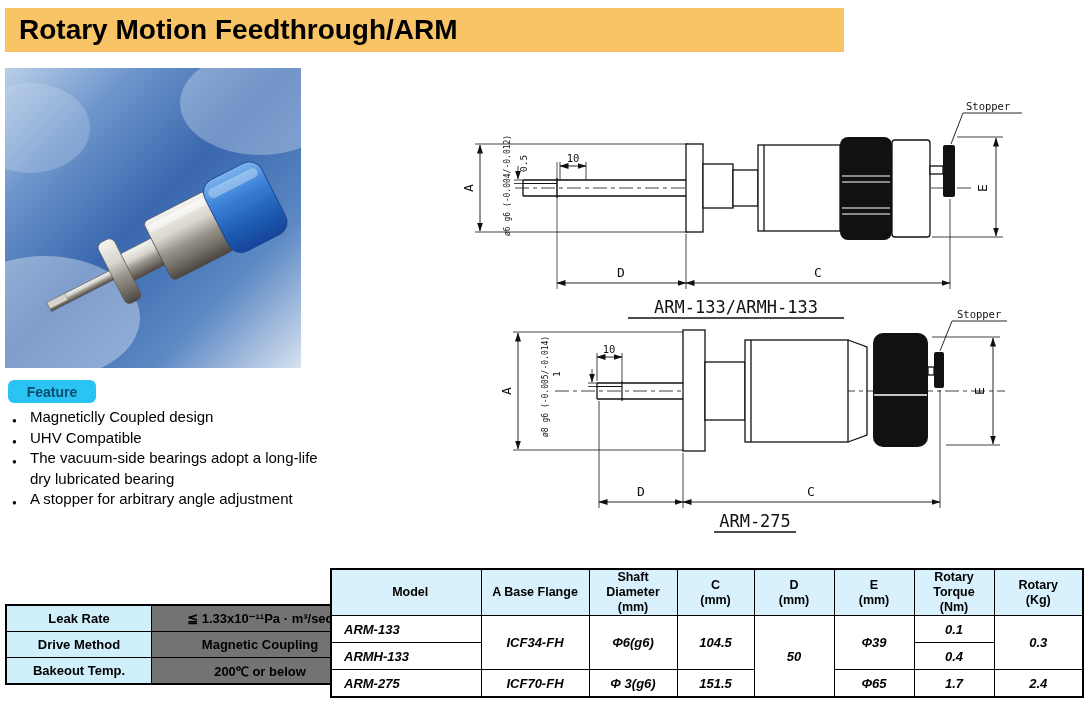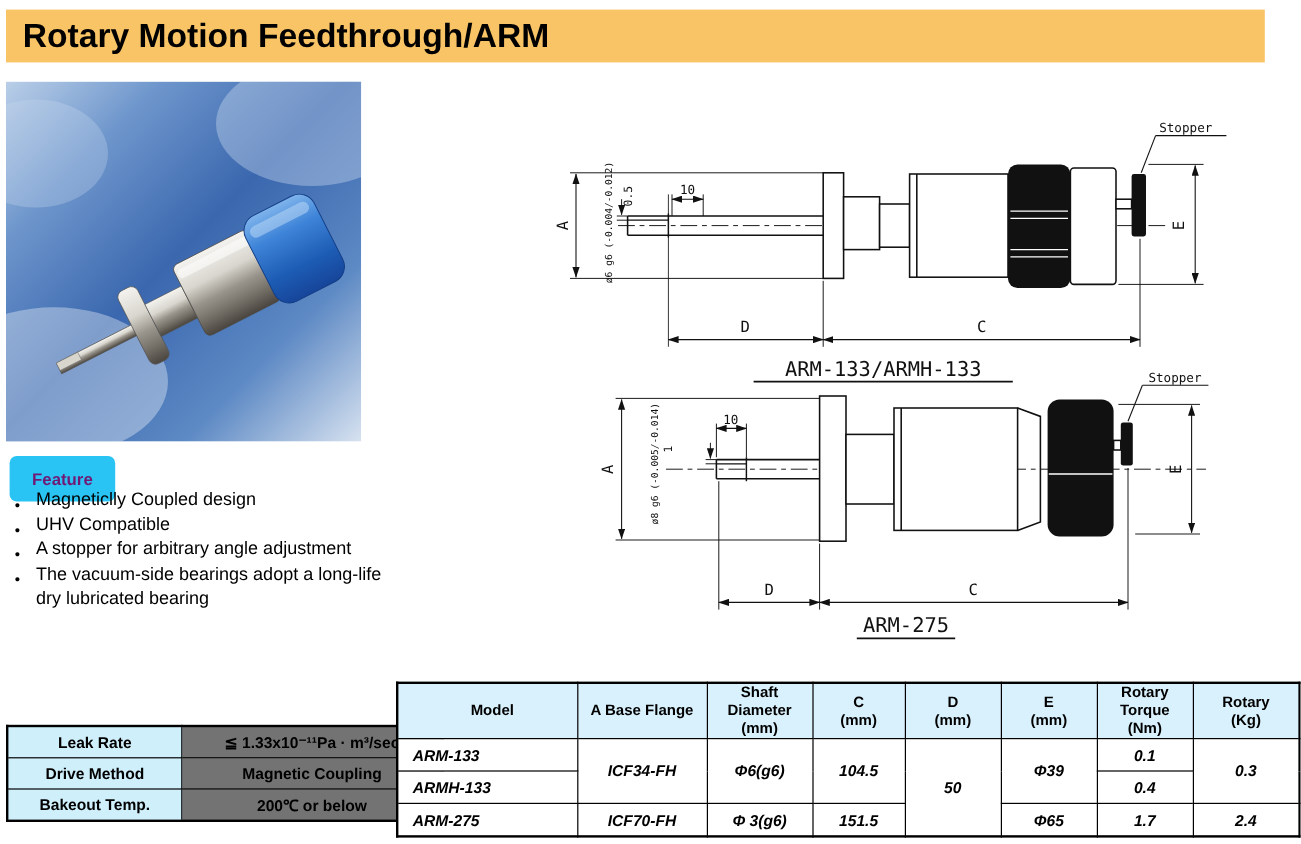--- a/index.html
+++ b/index.html
@@ -1,27 +1,27 @@
 <!DOCTYPE html>
 <html><head>
 <meta charset="utf-8">
 <style>
   html,body{margin:0;padding:0;background:#fff;}
   .page{position:relative;width:1084px;height:703px;background:#ffffff;
         font-family:"Liberation Sans",sans-serif;overflow:hidden;}
   .abs{position:absolute;}
 
-  .header{left:5px;top:8px;width:1049px;height:44px;background:#F9C466;
+  .header{left:5px;top:8px;width:839px;height:44px;background:#F9C466;
           display:flex;align-items:center;padding-left:14px;box-sizing:border-box;}
   .header .title{font-size:28px;font-weight:bold;color:#000;}
 
   .photo{left:5px;top:68px;width:296px;height:300px;}
 
-  .feature-badge{left:8px;top:380px;width:88px;height:38px;background:#29C3F4;
-        border-radius:6px;color:#701a75;font-weight:bold;font-size:14px;
+  .feature-badge{left:8px;top:380px;width:88px;height:23px;background:#29C3F4;
+        border-radius:6px;color:#0c4a6e;font-weight:bold;font-size:14px;
         display:flex;align-items:center;justify-content:center;}
 
   .features{left:8px;top:407px;width:326px;margin:0;padding:0;}
   .features li{list-style:none;position:relative;padding-left:22px;font-size:15px;
         line-height:20.5px;color:#000;}
   .features li::before{content:"●";position:absolute;left:4px;top:4px;font-size:8px;}
 
   table{border-collapse:collapse;}
   .ltable{left:5px;top:604px;border:2.2px solid #000;}
   .ltable td{border:1.7px solid #000;font-size:13px;font-weight:bold;
@@ -86,22 +86,22 @@
         <rect x="58" y="-40" width="64" height="80" rx="14" fill="url(#blu)" stroke="#143E86" stroke-width="0.8"></rect>
         <rect x="63" y="-32" width="54" height="10" rx="5" fill="#BFDCF8" opacity="0.5"></rect>
       </g>
     </svg>
   </div>
 
   <div class="abs feature-badge">Feature</div>
   <ul class="abs features">
     <li>Magneticlly Coupled design</li>
     <li>UHV Compatible</li>
+    <li>The vacuum-side bearings adopt a long-life dry lubricated bearing</li>
     <li>A stopper for arbitrary angle adjustment</li>
-    <li>The vacuum-side bearings adopt a long-life dry lubricated bearing</li>
   </ul>
 
   <table class="abs ltable">
     <tbody>
         <tr>
       <td class="lbl">Leak Rate</td>
       <td class="val">≦ 1.33x10⁻¹¹Pa · m³/sec</td>
     </tr>
     <tr>
       <td class="lbl">Drive Method</td>

